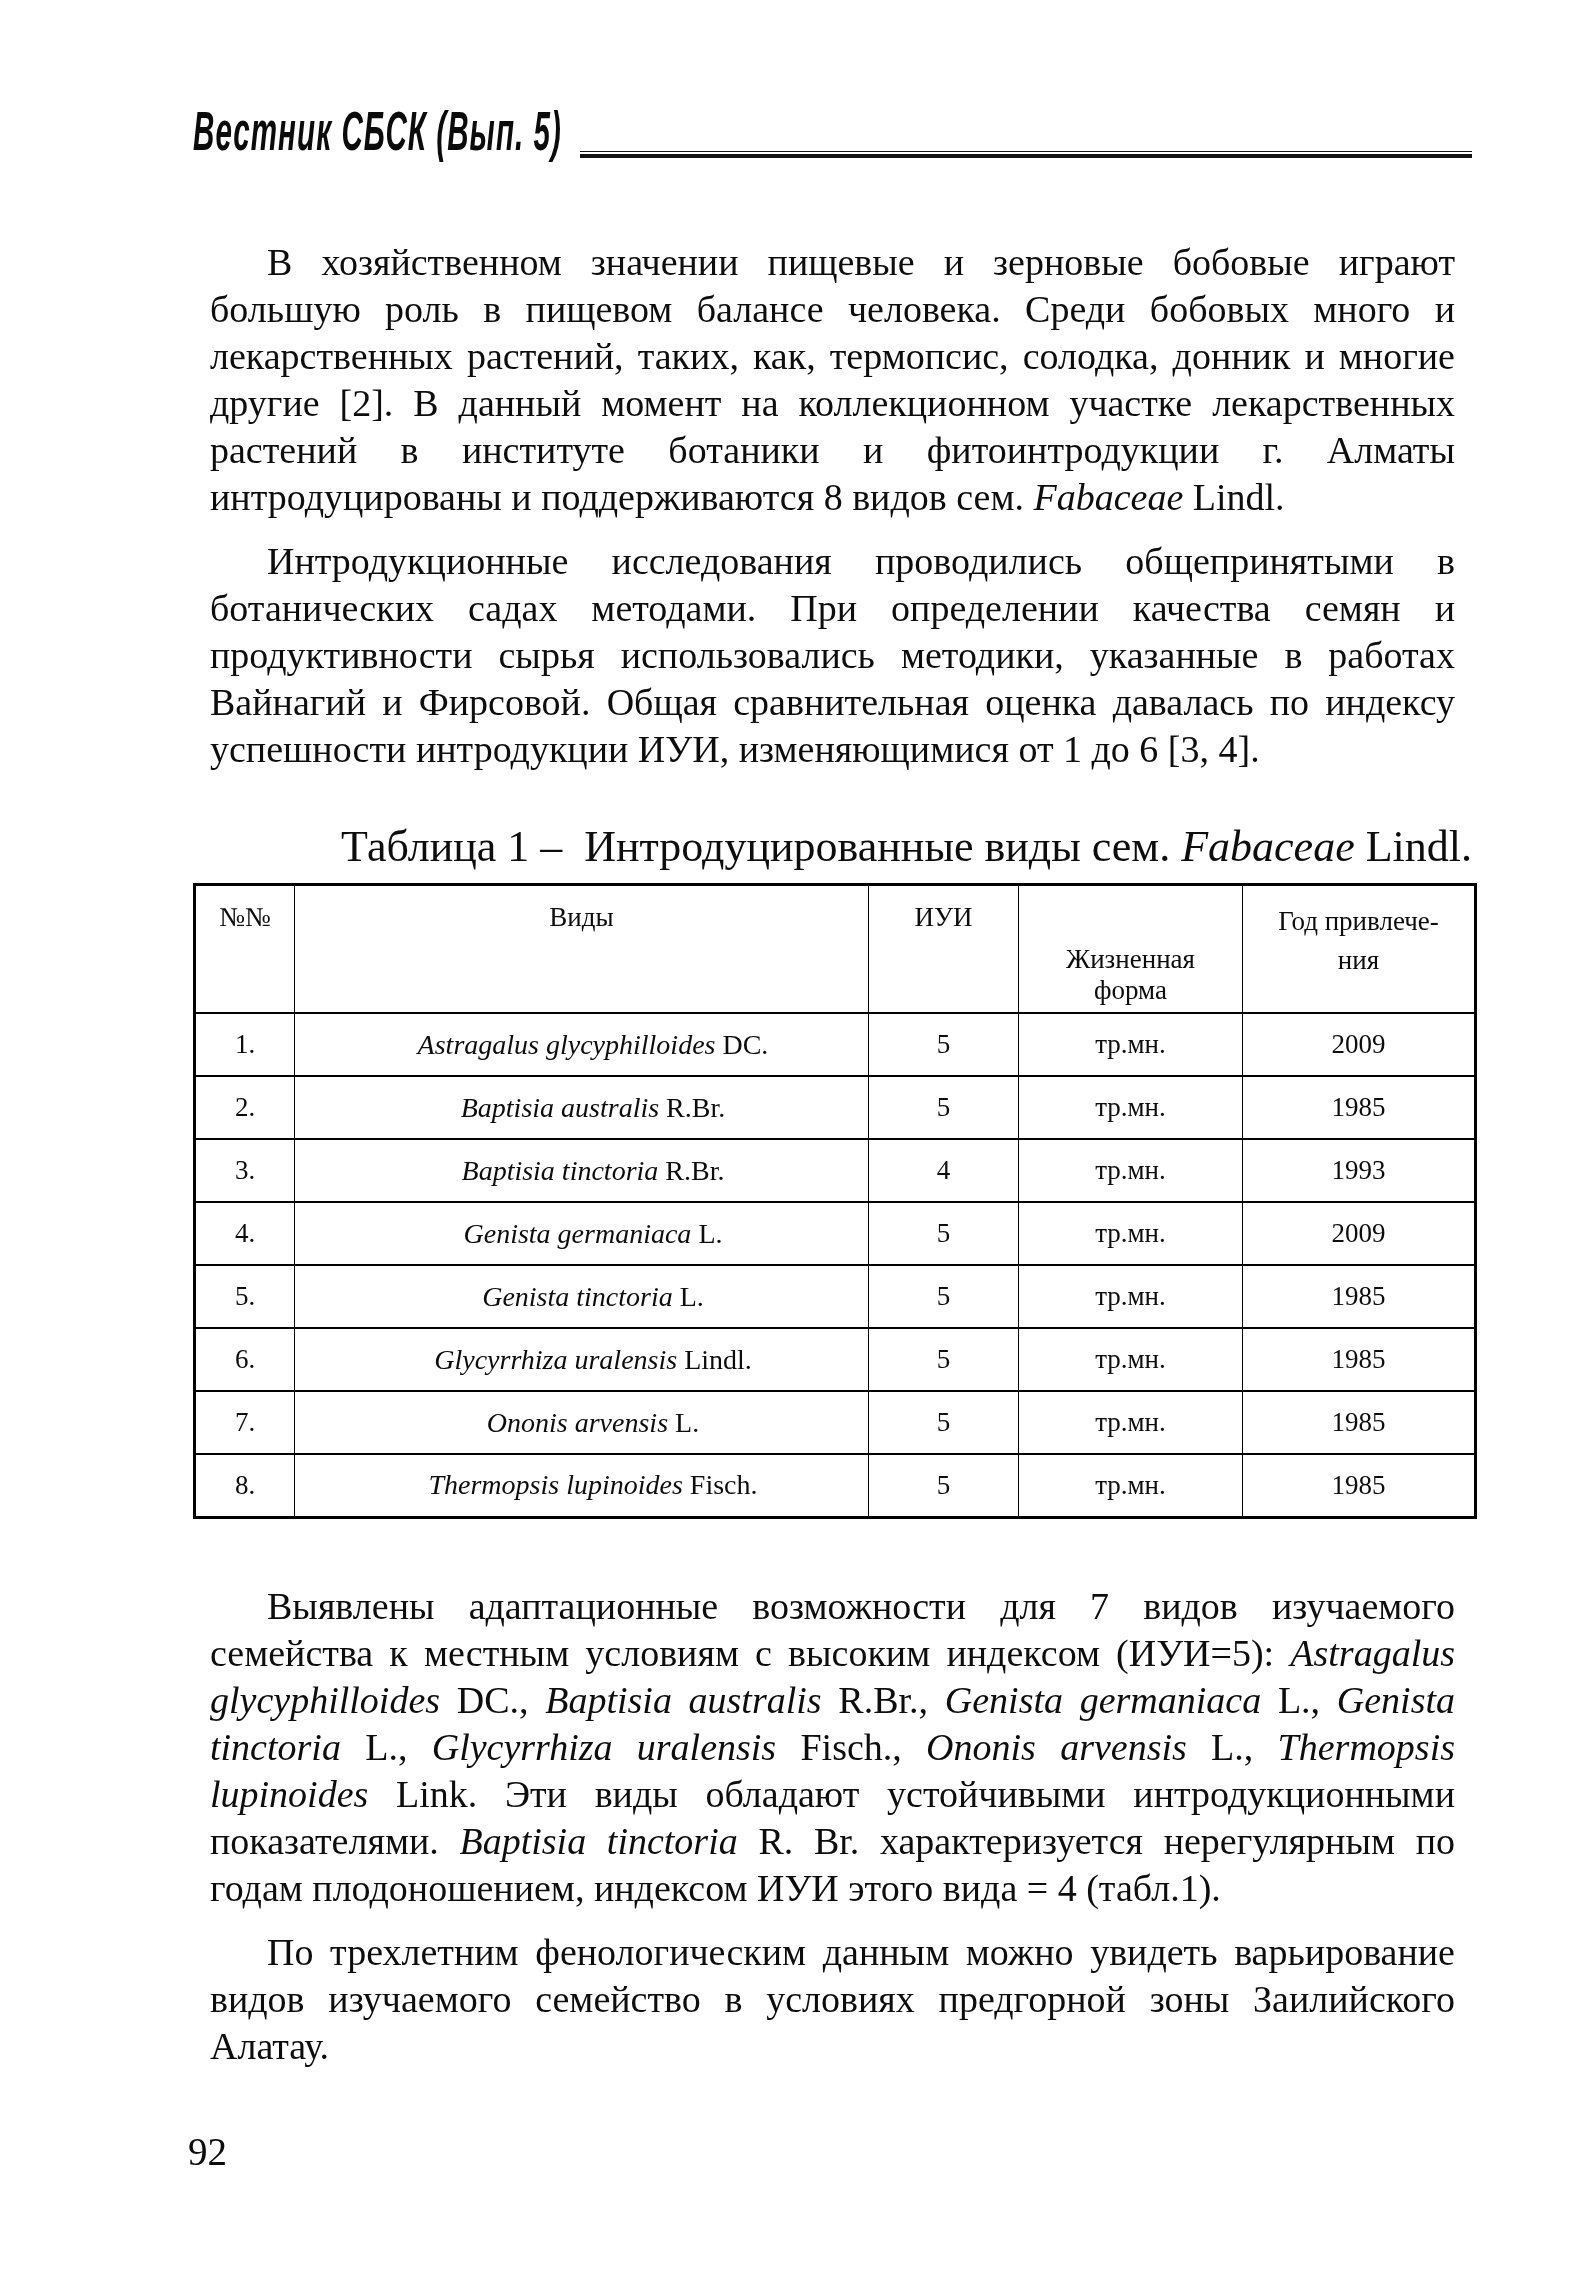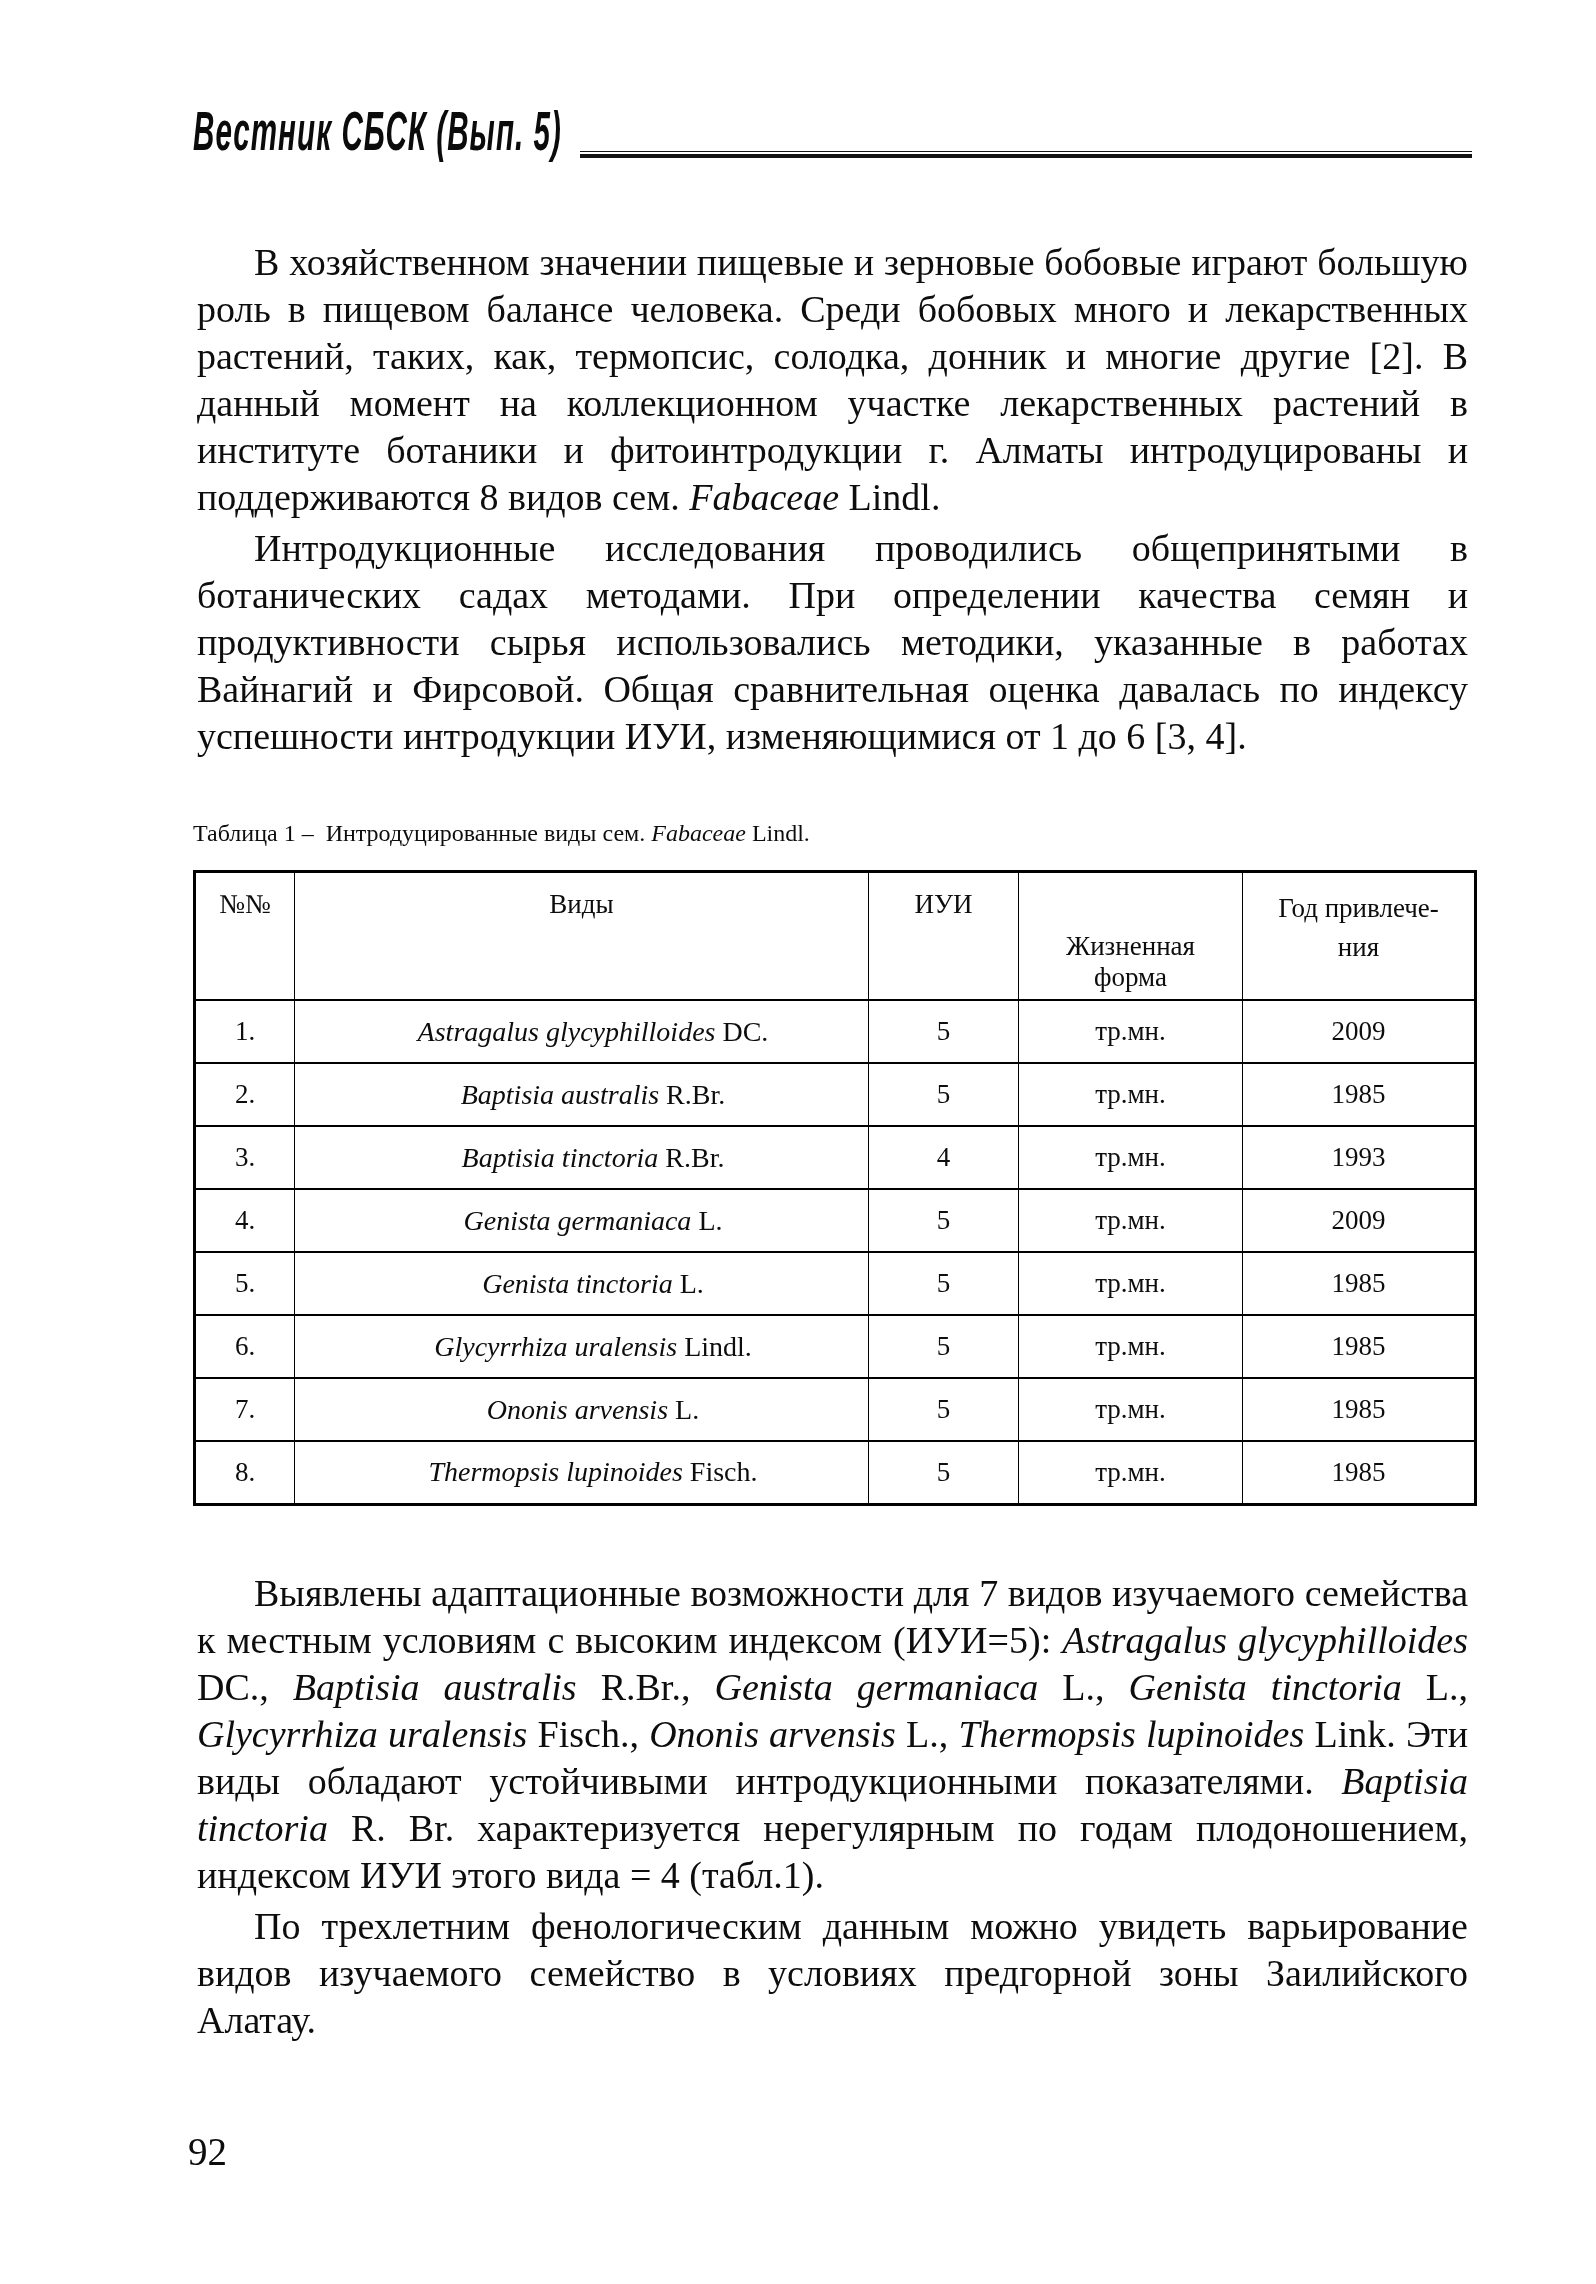--- a/index.html
+++ b/index.html
@@ -42,34 +42,34 @@
   }
   .masthead-rule {
     flex:1;
     height:2.7px;
     border-top:1.8px solid #141414;
     border-bottom:4.5px solid #141414;
     margin-bottom:1.8px;
   }
   
   .para {
-    margin:4px;
+    margin:17px;
     font-size:38px;
     line-height:47px;
     text-align:justify;
     text-indent:57px;
   }
   .p1 { margin-top:79px; }
   .p3 { margin-top:64px; }
   
   .caption {
     margin-top:50px;
-    font-size:24px;
+    font-size:44px;
     line-height:47px;
-    text-align:left;
+    text-align:right;
   }
   
   table.species-table {
     margin-top:12.5px;
     width:1281px;
     border-collapse:collapse;
     table-layout:fixed;
     border:3.6px solid #000;
     font-size:27px;
   }

